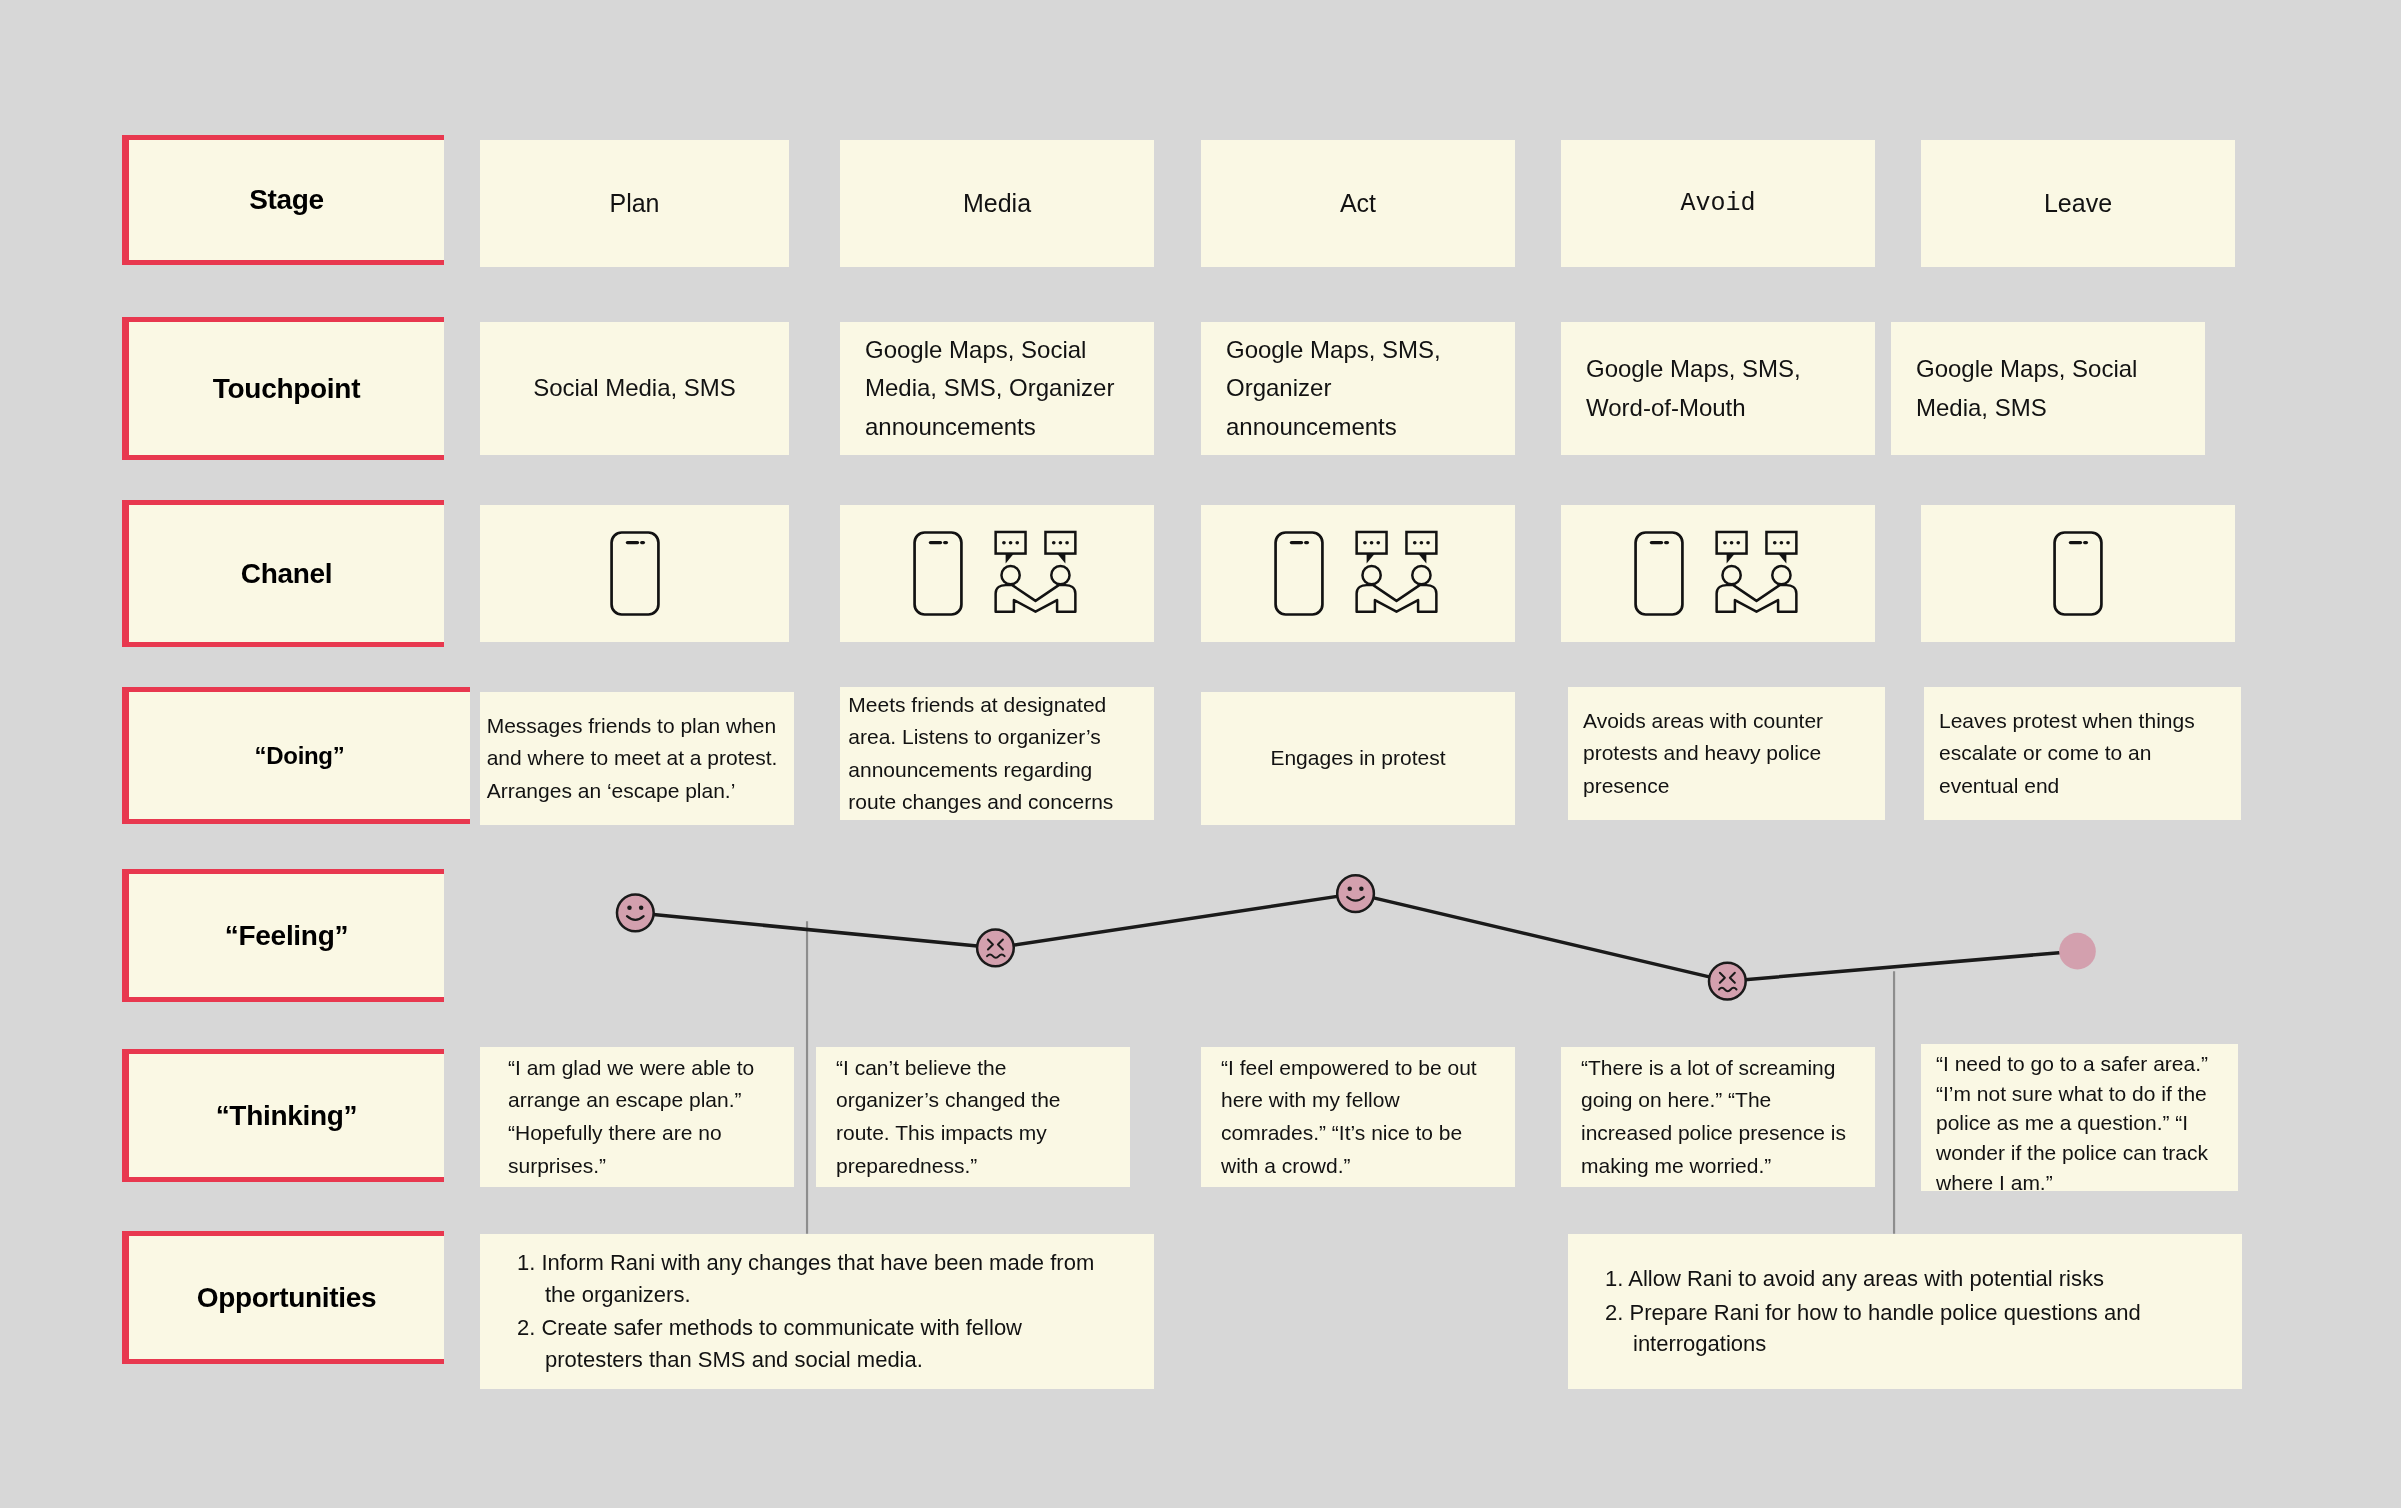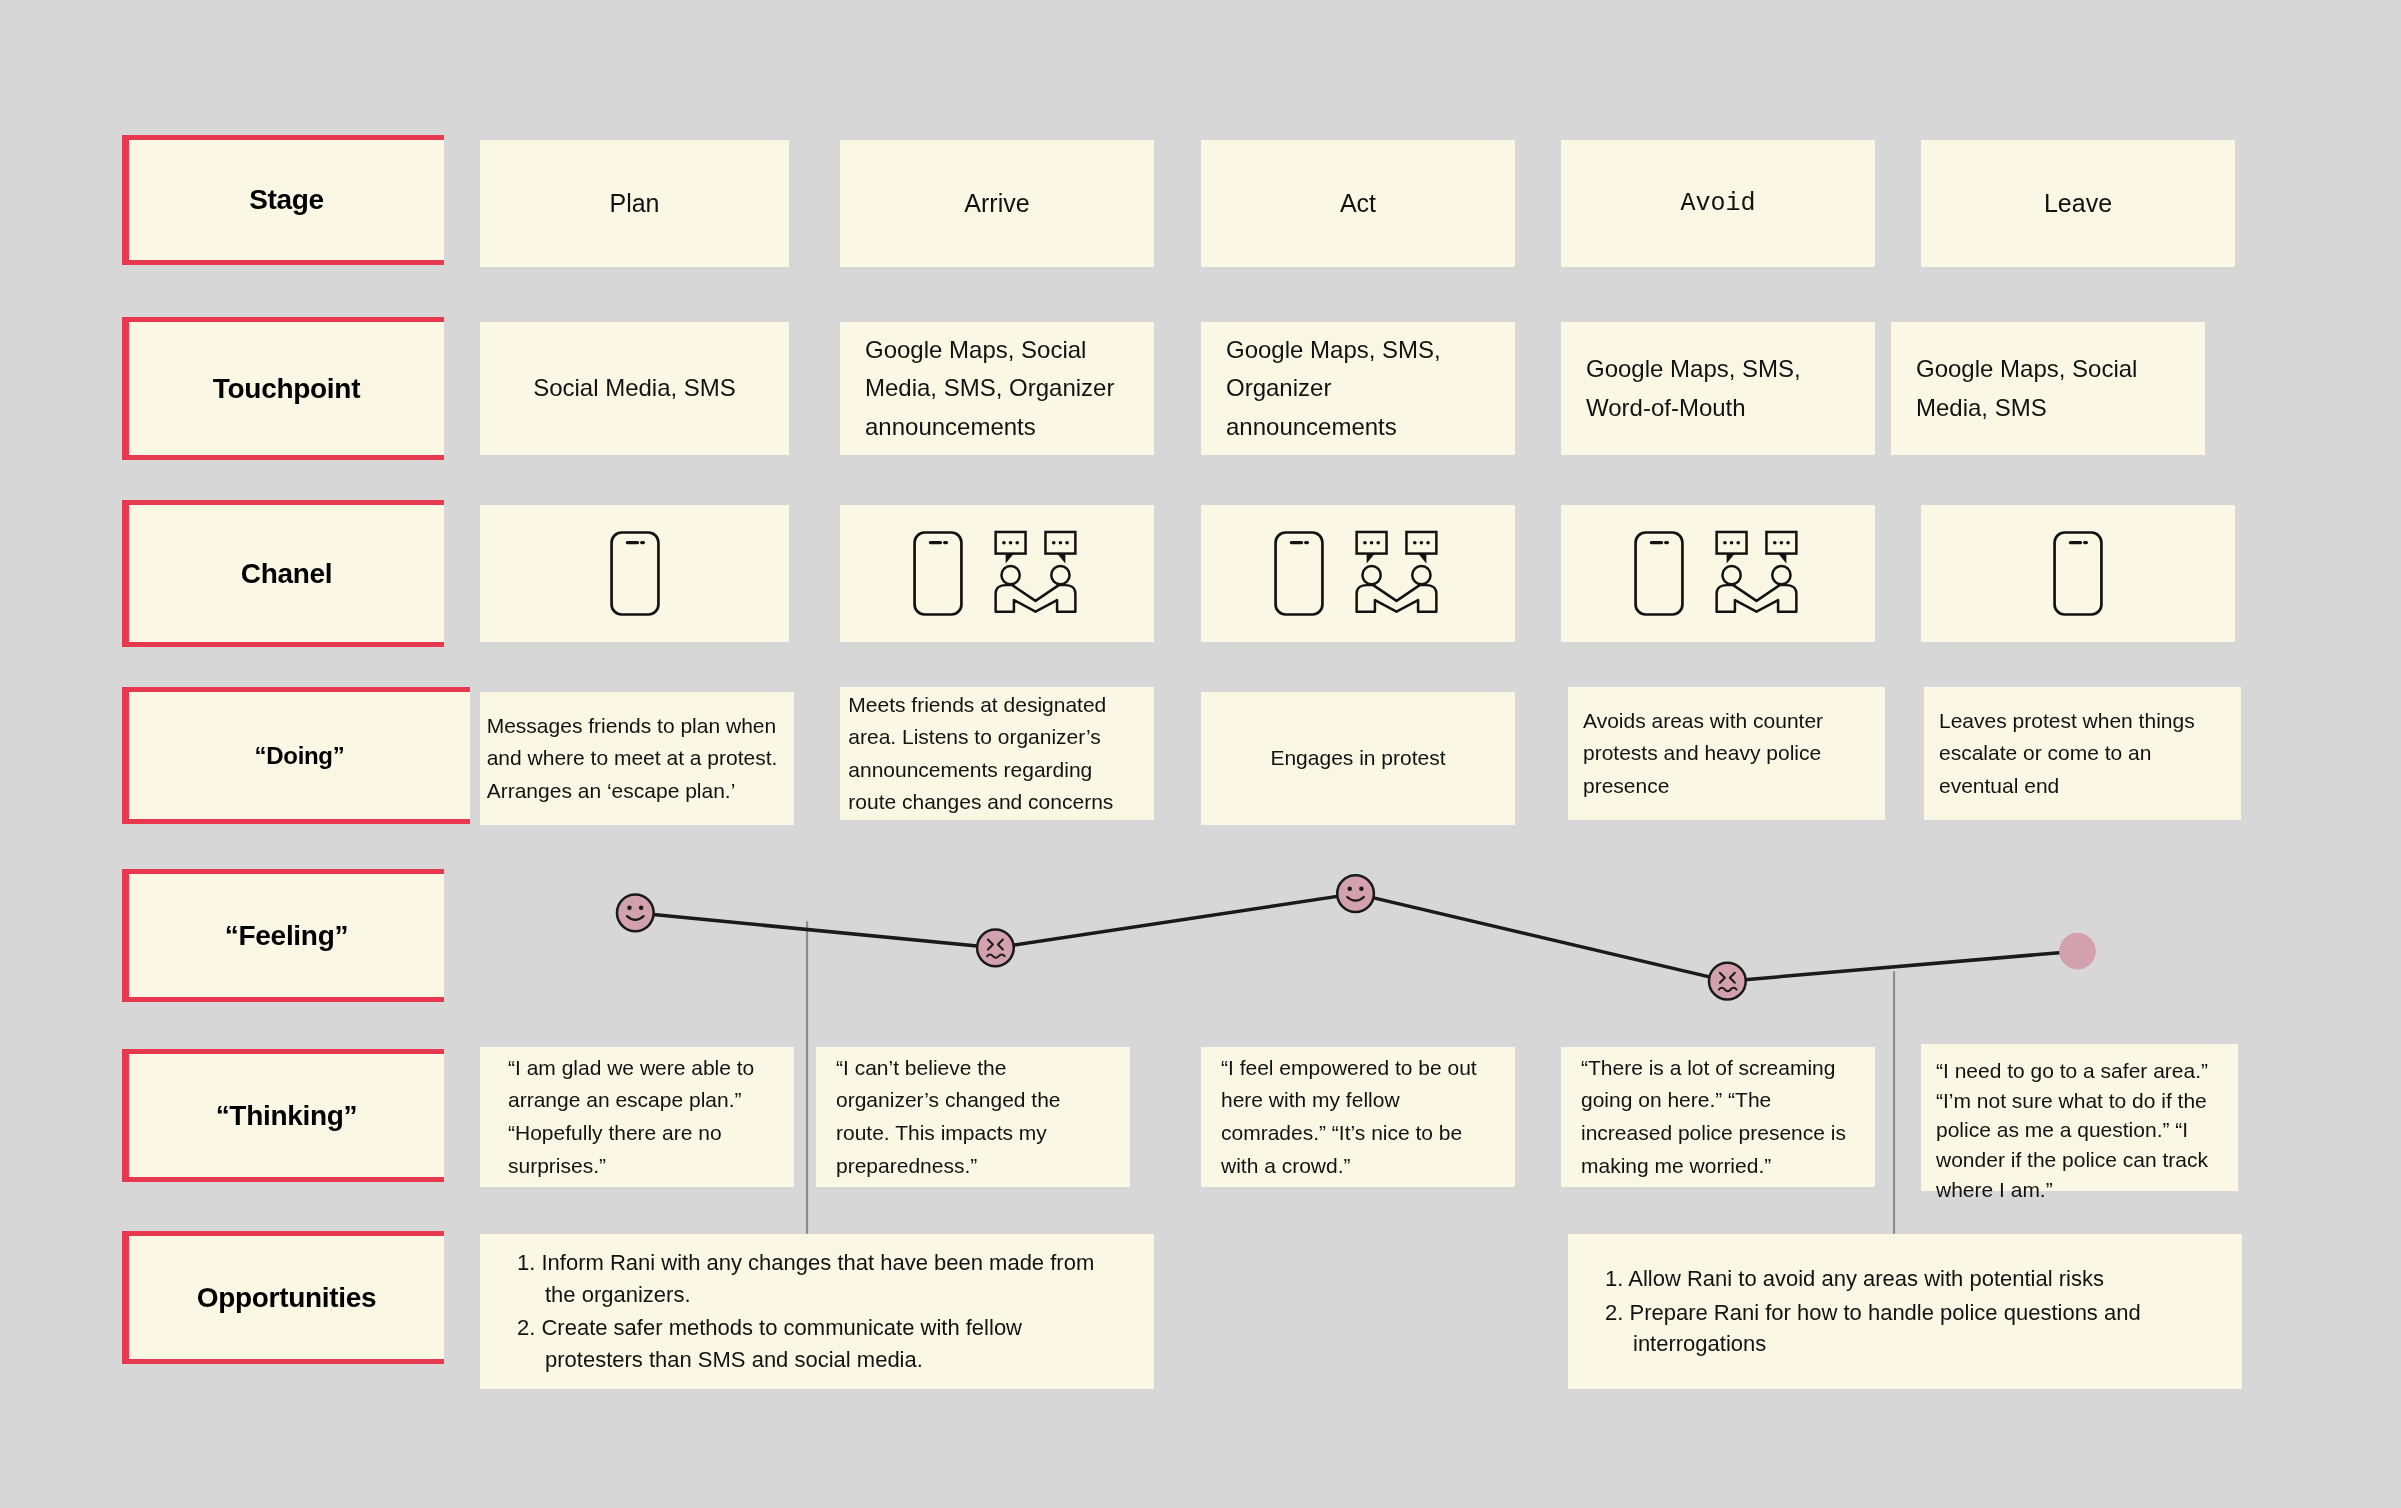--- a/index.html
+++ b/index.html
@@ -32,21 +32,21 @@
   .card{
     position:absolute;
     background:#faf8e4;
     box-sizing:border-box;
     color:#121212;
   }
   .card .txt{display:block;}
 
   .center-mid{display:flex;align-items:center;justify-content:center;text-align:center;}
   .left-mid{display:flex;align-items:center;justify-content:flex-start;text-align:left;}
-  .left-top{display:flex;align-items:flex-start;justify-content:flex-start;text-align:left;}
+  .left-top{display:flex;align-items:center;justify-content:flex-start;text-align:left;}
 
   .stage-txt{font-size:25px;}
   .tp-txt{font-size:24px;line-height:1.6;}
   .doing-txt{font-size:21px;line-height:1.54;}
   .think-txt{font-size:21px;line-height:1.56;}
   .think-tight{font-size:21px;line-height:1.42;}
   .opp-txt{font-size:22px;line-height:1.44;}
 
   .olist{margin:0;padding:0;list-style:none;}
   .olist li{
@@ -93,21 +93,21 @@
   </div>
 
   <div class="rowlabel" style="left:122px;top:1231px;width:322px;height:133px;align-items:center;font-size:28px;">
     <span>Opportunities</span>
   </div>
 
   <div class="card center-mid" style="left:480px;top:140px;width:309px;height:127px;">
     <span class="txt stage-txt">Plan</span>
   </div>
   <div class="card center-mid" style="left:840px;top:140px;width:314px;height:127px;">
-    <span class="txt stage-txt">Arrive</span>
+    <span class="txt stage-txt">Media</span>
   </div>
   <div class="card center-mid" style="left:1201px;top:140px;width:314px;height:127px;">
     <span class="txt stage-txt">Act</span>
   </div>
   <div class="card center-mid" style="left:1561px;top:140px;width:314px;height:127px;font-family:Liberation Mono, monospace;">
     <span class="txt stage-txt">Avoid</span>
   </div>
   <div class="card center-mid" style="left:1921px;top:140px;width:314px;height:127px;">
     <span class="txt stage-txt">Leave</span>
   </div>

